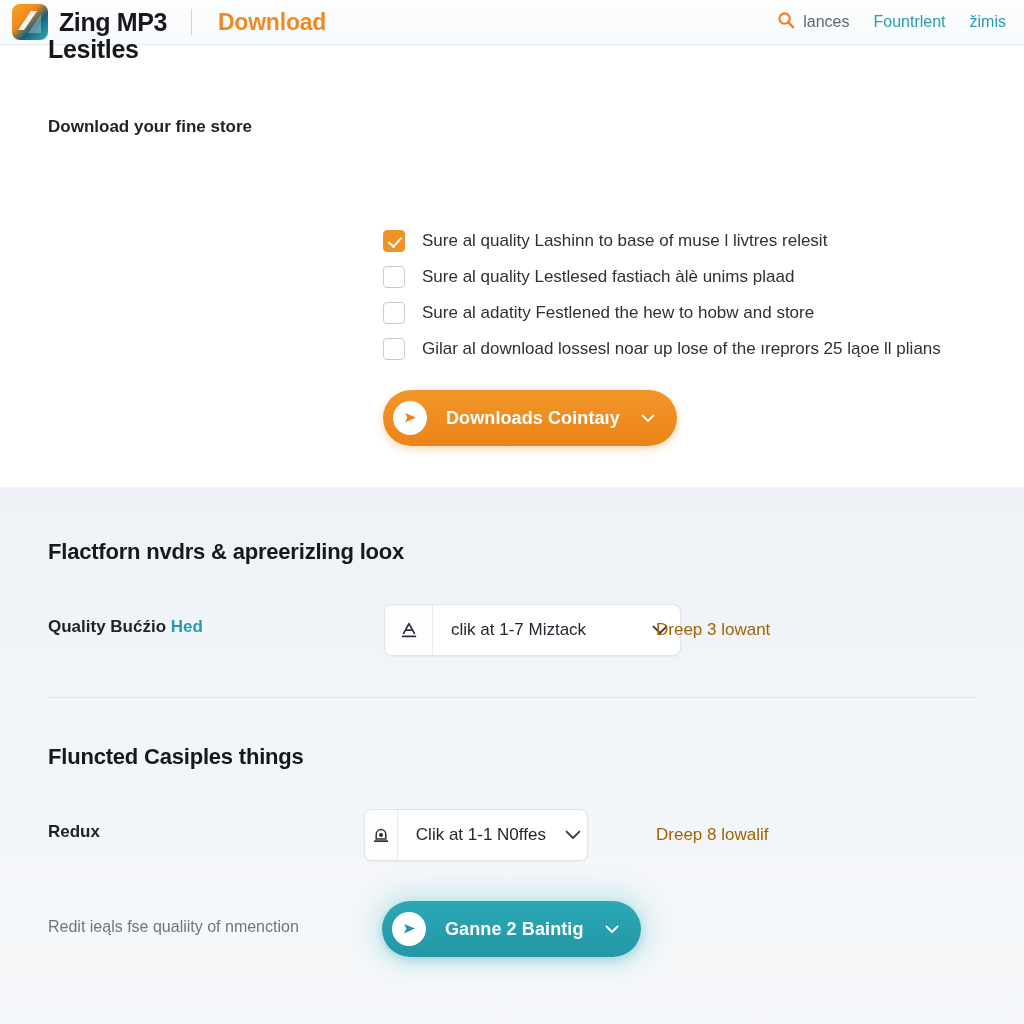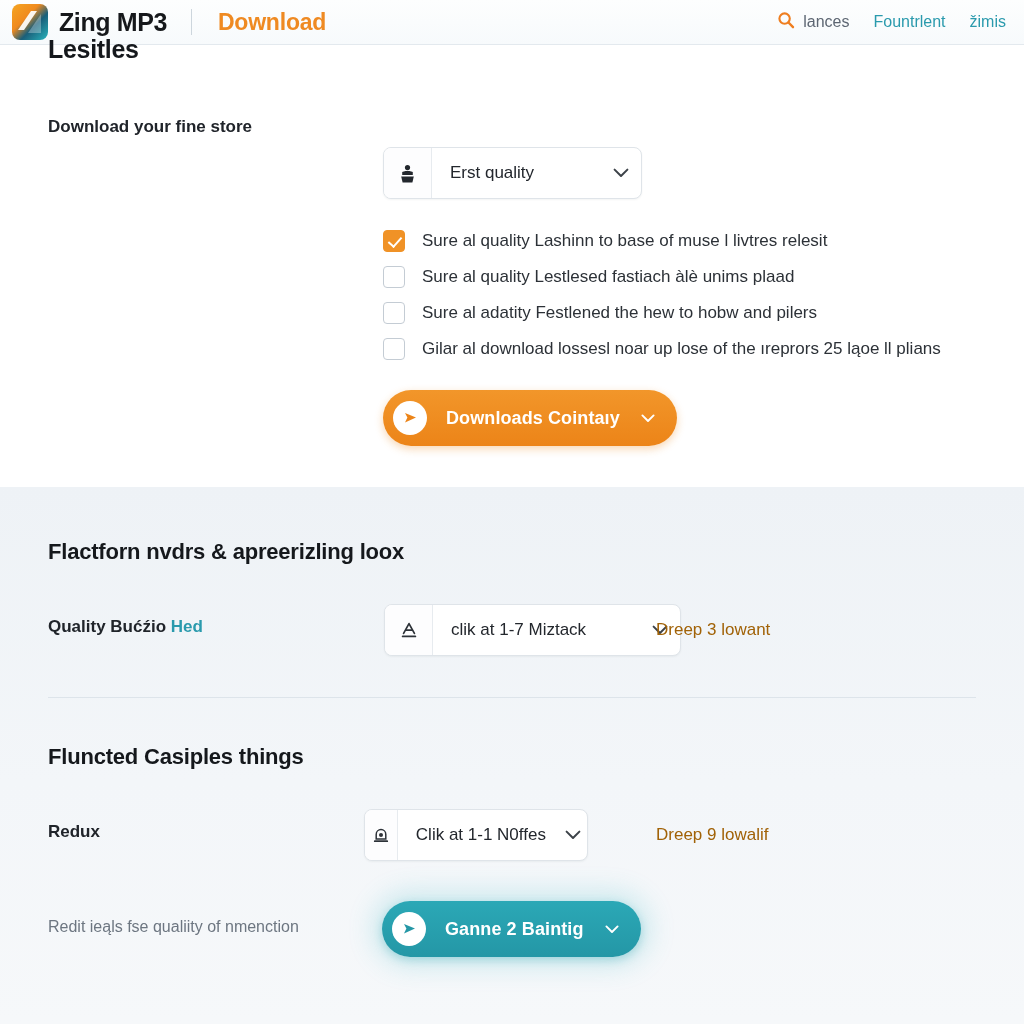--- a/index.html
+++ b/index.html
@@ -329,48 +329,33 @@
       <a class="nav-link">žimis</a>
     </div>
   </div>
 
   <div class="sec-top"></div>
 
   <div class="h-main">Lesitles</div>
 
   <div class="row-label" id="label-download">Download your fine store</div>
 
-  <div class="select" id="select-quality">
-    <div class="icon-box">
-      <svg width="17" height="19" viewBox="0 0 17 19">
-        <circle cx="8.5" cy="3.6" r="2.6" fill="#23272d"></circle>
-        <path d="M3.2 8.6 C3.2 6.6 13.8 6.6 13.8 8.6 L13.8 11 L3.2 11 Z" fill="#23272d"></path>
-        <path d="M2.2 12.4 L14.8 12.4 L13.4 18.4 L3.6 18.4 Z" fill="#23272d"></path>
-      </svg>
-    </div>
-    <div class="value">Erst quality</div>
-    <div class="chev">
-      <svg width="16" height="10" viewBox="0 0 16 10">
-          <path d="M1.6 1.6 L8 8 L14.4 1.6" fill="none" stroke="#3c4248" stroke-width="2" stroke-linecap="round" stroke-linejoin="round"></path>
-        </svg>
-    </div>
-  </div>
 
   <div class="checklist">
     <div class="check-row">
       <span class="box on"></span>
       <span class="txt">Sure al quality Lashinn to base of muse l livtres relesit</span>
     </div>
     <div class="check-row">
       <span class="box"></span>
       <span class="txt">Sure al quality Lestlesed fastiach àlè unims plaad</span>
     </div>
     <div class="check-row">
       <span class="box"></span>
-      <span class="txt">Sure al adatity Festlened the hew to hobw and pilers</span>
+      <span class="txt">Sure al adatity Festlened the hew to hobw and store</span>
     </div>
     <div class="check-row">
       <span class="box"></span>
       <span class="txt">Gilar al download lossesl noar up lose of the ıreprors 25 ląoe ll plians</span>
     </div>
   </div>
 
   <div class="pill" id="btn-download">
     <span class="disc">
       <svg width="18" height="18" viewBox="0 0 18 18">
@@ -426,21 +411,21 @@
       </svg>
     </div>
     <div class="value">Clik at 1-1 N0ffes</div>
     <div class="chev">
       <svg width="16" height="10" viewBox="0 0 16 10">
           <path d="M1.6 1.6 L8 8 L14.4 1.6" fill="none" stroke="#3c4248" stroke-width="2" stroke-linecap="round" stroke-linejoin="round"></path>
         </svg>
     </div>
   </div>
 
-  <div class="hint" id="hint-redux">Dreep 9 lowalif</div>
+  <div class="hint" id="hint-redux">Dreep 8 lowalif</div>
 
   <div class="footnote">Redit ieąls fse qualiity of nmenction</div>
 
   <div class="pill" id="btn-generate">
     <span class="disc">
       <svg width="18" height="18" viewBox="0 0 18 18">
           <path d="M4 4 L15 8.6 L4 13.4 L6.4 8.6 Z" fill="#2497a6"></path>
         </svg>
     </span>
     <span class="plabel">Ganne 2 Baintig</span>

